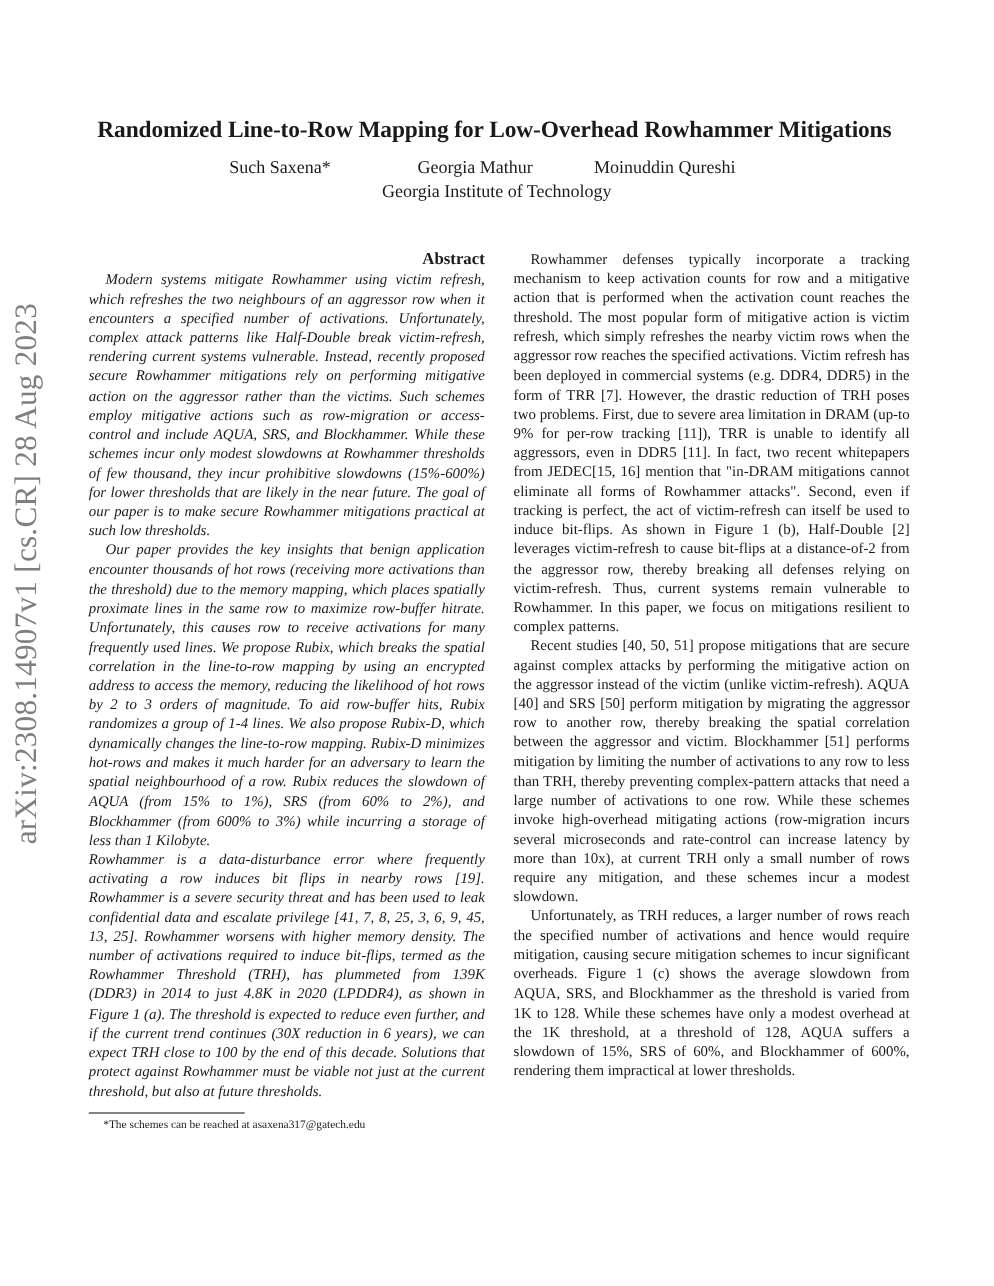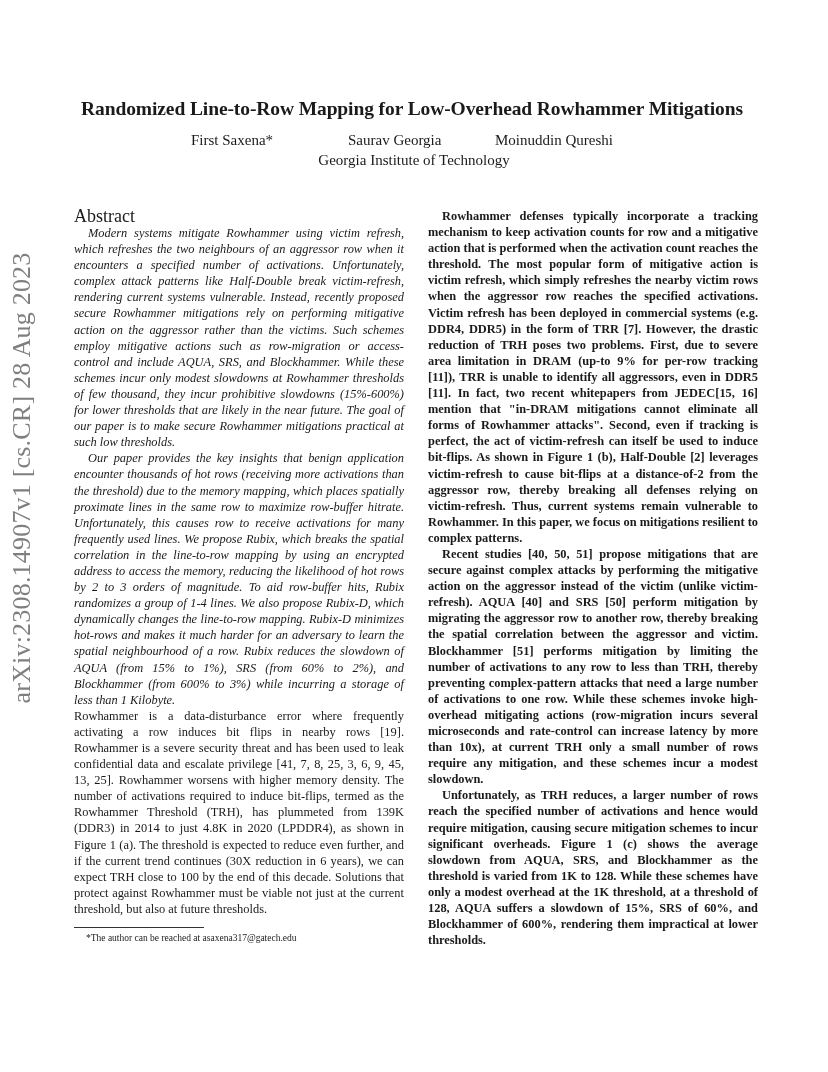--- a/index.html
+++ b/index.html
@@ -10,48 +10,48 @@
   .authors { position:absolute; top:132px; left:0; width:828px; text-align:center; font-size:15px; }
   .authors span { display:inline-block; }
   .a1 { position:absolute; left:191px; }
   .a2 { position:absolute; left:348px; }
   .a3 { position:absolute; left:495px; }
   .affil { position:absolute; top:152px; left:0; width:828px; text-align:center; font-size:15px; }
   .arxiv { position:absolute; left:22px; top:478px; transform-origin:center; transform:translate(-50%,-50%) rotate(-90deg);
            white-space:nowrap; font-size:26px; color:#7f7f7f; letter-spacing:0.2px; }
   .col { position:absolute; font-size:12.4px; line-height:16.1px; text-align:justify; }
   .left { left:74px; top:208px; width:330px; }
-  .right { left:428px; top:208px; width:330px;font-weight:bold; }
+  .right { left:428px; top:208px; width:330px; }
   .col p { margin:0; text-indent:14px; }
-  .abs-h { text-align:left; font-weight:normal; font-size:18px; line-height:17px; margin:0; }
+  .abs-h { text-align:right; font-weight:bold; font-size:14px; line-height:17px; margin:0; }
   .it { font-style:italic; }
   .sec-h { font-weight:bold; font-size:14px; margin:8px 0 6px 0; }
-  .noind { text-indent:0 !important; }
+  .noind { text-indent:0 !important;font-style:italic; }
   .fnrule { width:130px; border-top:1px solid #333; margin:10px 0 4px 0; }
   .fn { font-size:9.5px; line-height:12px; padding-left:12px; }
 </style>
 </head>
 <body>
 
 <div class="title">Randomized Line-to-Row Mapping for Low-Overhead Rowhammer Mitigations</div>
 <div class="authors">
-  <span class="a1">First Saxena*</span>
-  <span class="a2">Saurav Georgia</span>
+  <span class="a1">Such Saxena*</span>
+  <span class="a2">Georgia Mathur</span>
   <span class="a3">Moinuddin Qureshi</span>
 </div>
 <div class="affil">Georgia Institute of Technology</div>
 
 <div class="arxiv">arXiv:2308.14907v1  [cs.CR]  28 Aug 2023</div>
 
 <div class="col left">
   <div class="abs-h">Abstract</div>
   <p class="it">Modern systems mitigate Rowhammer using victim refresh, which refreshes the two neighbours of an aggressor row when it encounters a specified number of activations. Unfortunately, complex attack patterns like Half-Double break victim-refresh, rendering current systems vulnerable. Instead, recently proposed secure Rowhammer mitigations rely on performing mitigative action on the aggressor rather than the victims. Such schemes employ mitigative actions such as row-migration or access-control and include AQUA, SRS, and Blockhammer. While these schemes incur only modest slowdowns at Rowhammer thresholds of few thousand, they incur prohibitive slowdowns (15%-600%) for lower thresholds that are likely in the near future. The goal of our paper is to make secure Rowhammer mitigations practical at such low thresholds.</p>
   <p class="it">Our paper provides the key insights that benign application encounter thousands of hot rows (receiving more activations than the threshold) due to the memory mapping, which places spatially proximate lines in the same row to maximize row-buffer hitrate. Unfortunately, this causes row to receive activations for many frequently used lines. We propose Rubix, which breaks the spatial correlation in the line-to-row mapping by using an encrypted address to access the memory, reducing the likelihood of hot rows by 2 to 3 orders of magnitude. To aid row-buffer hits, Rubix randomizes a group of 1-4 lines. We also propose Rubix-D, which dynamically changes the line-to-row mapping. Rubix-D minimizes hot-rows and makes it much harder for an adversary to learn the spatial neighbourhood of a row. Rubix reduces the slowdown of AQUA (from 15% to 1%), SRS (from 60% to 2%), and Blockhammer (from 600% to 3%) while incurring a storage of less than 1 Kilobyte.</p>
   <p class="noind">Rowhammer is a data-disturbance error where frequently activating a row induces bit flips in nearby rows [19]. Rowhammer is a severe security threat and has been used to leak confidential data and escalate privilege [41, 7, 8, 25, 3, 6, 9, 45, 13, 25]. Rowhammer worsens with higher memory density. The number of activations required to induce bit-flips, termed as the Rowhammer Threshold (TRH), has plummeted from 139K (DDR3) in 2014 to just 4.8K in 2020 (LPDDR4), as shown in Figure 1 (a). The threshold is expected to reduce even further, and if the current trend continues (30X reduction in 6 years), we can expect TRH close to 100 by the end of this decade. Solutions that protect against Rowhammer must be viable not just at the current threshold, but also at future thresholds.</p>
   <div class="fnrule"></div>
-  <div class="fn">*The author can be reached at asaxena317@gatech.edu</div>
+  <div class="fn">*The schemes can be reached at asaxena317@gatech.edu</div>
 </div>
 
 <div class="col right">
   <p>Rowhammer defenses typically incorporate a tracking mechanism to keep activation counts for row and a mitigative action that is performed when the activation count reaches the threshold. The most popular form of mitigative action is victim refresh, which simply refreshes the nearby victim rows when the aggressor row reaches the specified activations. Victim refresh has been deployed in commercial systems (e.g. DDR4, DDR5) in the form of TRR [7]. However, the drastic reduction of TRH poses two problems. First, due to severe area limitation in DRAM (up-to 9% for per-row tracking [11]), TRR is unable to identify all aggressors, even in DDR5 [11]. In fact, two recent whitepapers from JEDEC[15, 16] mention that "in-DRAM mitigations cannot eliminate all forms of Rowhammer attacks". Second, even if tracking is perfect, the act of victim-refresh can itself be used to induce bit-flips. As shown in Figure 1 (b), Half-Double [2] leverages victim-refresh to cause bit-flips at a distance-of-2 from the aggressor row, thereby breaking all defenses relying on victim-refresh. Thus, current systems remain vulnerable to Rowhammer. In this paper, we focus on mitigations resilient to complex patterns.</p>
   <p>Recent studies [40, 50, 51] propose mitigations that are secure against complex attacks by performing the mitigative action on the aggressor instead of the victim (unlike victim-refresh). AQUA [40] and SRS [50] perform mitigation by migrating the aggressor row to another row, thereby breaking the spatial correlation between the aggressor and victim. Blockhammer [51] performs mitigation by limiting the number of activations to any row to less than TRH, thereby preventing complex-pattern attacks that need a large number of activations to one row. While these schemes invoke high-overhead mitigating actions (row-migration incurs several microseconds and rate-control can increase latency by more than 10x), at current TRH only a small number of rows require any mitigation, and these schemes incur a modest slowdown.</p>
   <p>Unfortunately, as TRH reduces, a larger number of rows reach the specified number of activations and hence would require mitigation, causing secure mitigation schemes to incur significant overheads. Figure 1 (c) shows the average slowdown from AQUA, SRS, and Blockhammer as the threshold is varied from 1K to 128. While these schemes have only a modest overhead at the 1K threshold, at a threshold of 128, AQUA suffers a slowdown of 15%, SRS of 60%, and Blockhammer of 600%, rendering them impractical at lower thresholds.</p>
 </div>
 
 </body></html>

